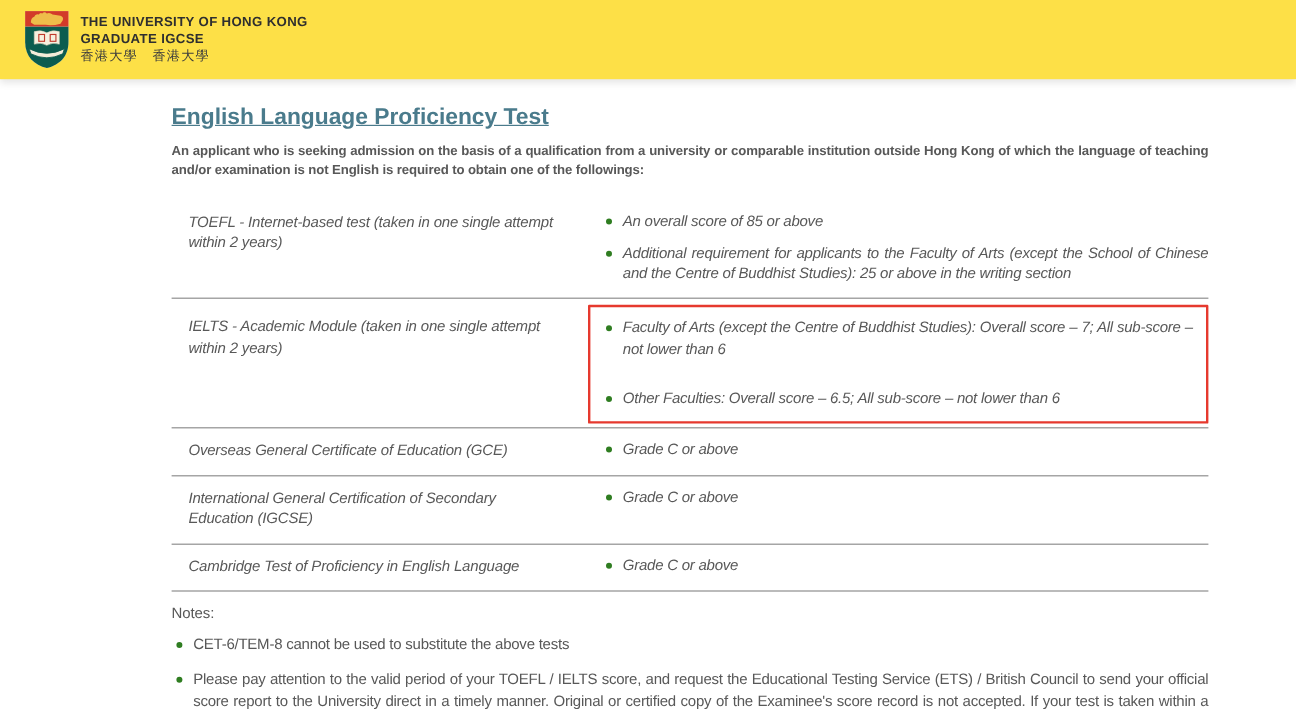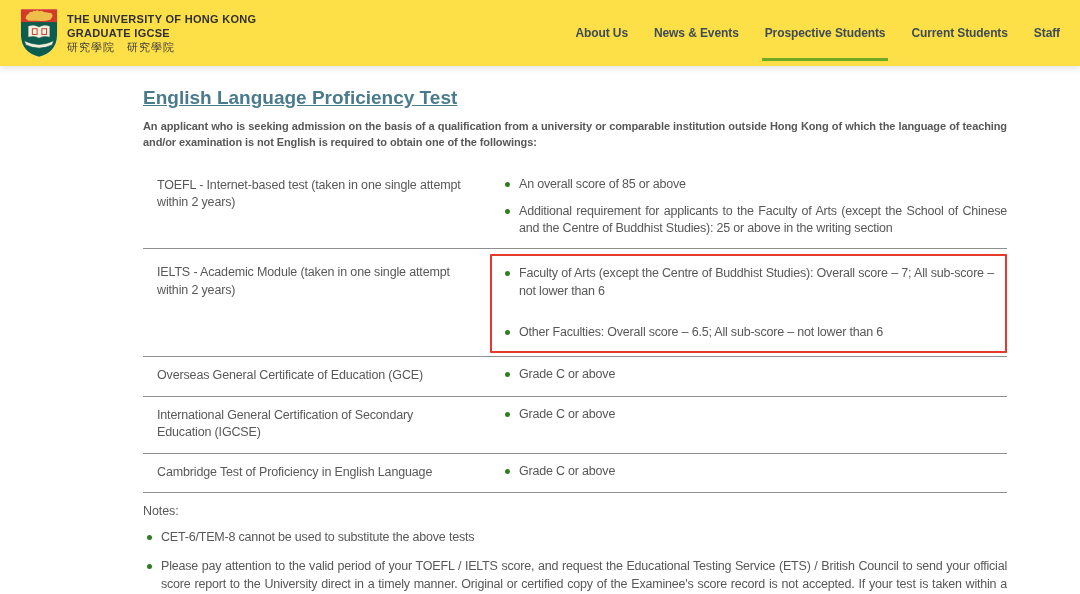--- a/index.html
+++ b/index.html
@@ -40,21 +40,21 @@
     font-size: 19px; font-weight: 700; margin: 0 0 10px;
     color: var(--title-teal, #4a7b8c);
     text-decoration: underline;
   }
   .intro {
     font-size: 11px; line-height: 1.44; text-align: justify;
     margin: 0 0 16px; letter-spacing: -0.1px; font-weight: bold;
   }
 
   
-  .rq-table { width: 100%; }
+  .rq-table { width: 100%; font-style: italic; }
   .row { display: flex; border-bottom: 1px solid #8f8f8f; padding: 8px 0 11px; }
   .cell-test {
     width: 347px; flex: 0 0 347px; padding: 2px 24px 0 14px;
     font-size: 12.5px; line-height: 1.4; letter-spacing: -0.15px;
   }
   .cell-req { flex: 1; min-width: 0; }
   .req-list {
     list-style: none; margin: 0; padding: 1px 0 0 15px;
     display: flex; flex-direction: column; gap: 10px; justify-content: space-between;
   }
@@ -87,30 +87,23 @@
       <rect x="1" y="1" width="38" height="13.5" fill="#d23b29"></rect>
       <path d="M6 11 q0 -4 3 -5 q1 -3 4 -2 q1 -2 3 -1 q2 -2 4 0 q3 -1 5 1 l7 1 q3 1 2 4 l-2 3 q-7 2 -13 1 l-10 0 z" fill="#eebd4a"></path>
       <path d="M9 19 q6 -2 11 1 q5 -3 11 -1 v11 q-6 -2 -11 1 q-5 -3 -11 -1 z" fill="#f6f0df" stroke="#d8cfb8" stroke-width="0.5"></path>
       <rect x="13" y="21.5" width="5" height="6" fill="none" stroke="#c0392b" stroke-width="1"></rect>
       <rect x="23" y="21.5" width="5" height="6" fill="none" stroke="#c0392b" stroke-width="1"></rect>
       <path d="M4.5 34 q15.5 8 31 0 l-1.5 4.5 q-14 7 -28 0 z" fill="#f3ecd9" stroke="#0c5c4f" stroke-width="0.8"></path>
     </svg>
     <div class="logo-text">
       <div>THE UNIVERSITY OF HONG KONG</div>
       <div>GRADUATE IGCSE</div>
-      <div class="cn">研究學院　研究學院</div>
+      <div class="cn">香港大學　香港大學</div>
     </div>
   </div>
-  <nav>
-      <a class="nav-item">About Us</a>
-      <a class="nav-item">News &amp; Events</a>
-      <a class="nav-item active">Prospective Students</a>
-      <a class="nav-item">Current Students</a>
-      <a class="nav-item">Staff</a>
-    </nav>
 </header>
 
 <main>
   <h1>English Language Proficiency Test</h1>
   <p class="intro">An applicant who is seeking admission on the basis of a qualification from a university or comparable institution outside Hong Kong of which the language of teaching and/or examination is not English is required to obtain one of the followings:</p>
 
   <div class="rq-table">
       <div class="row">
         <div class="cell-test">TOEFL - Internet-based test (taken in one single attempt within 2 years)</div>
         <div class="cell-req">

